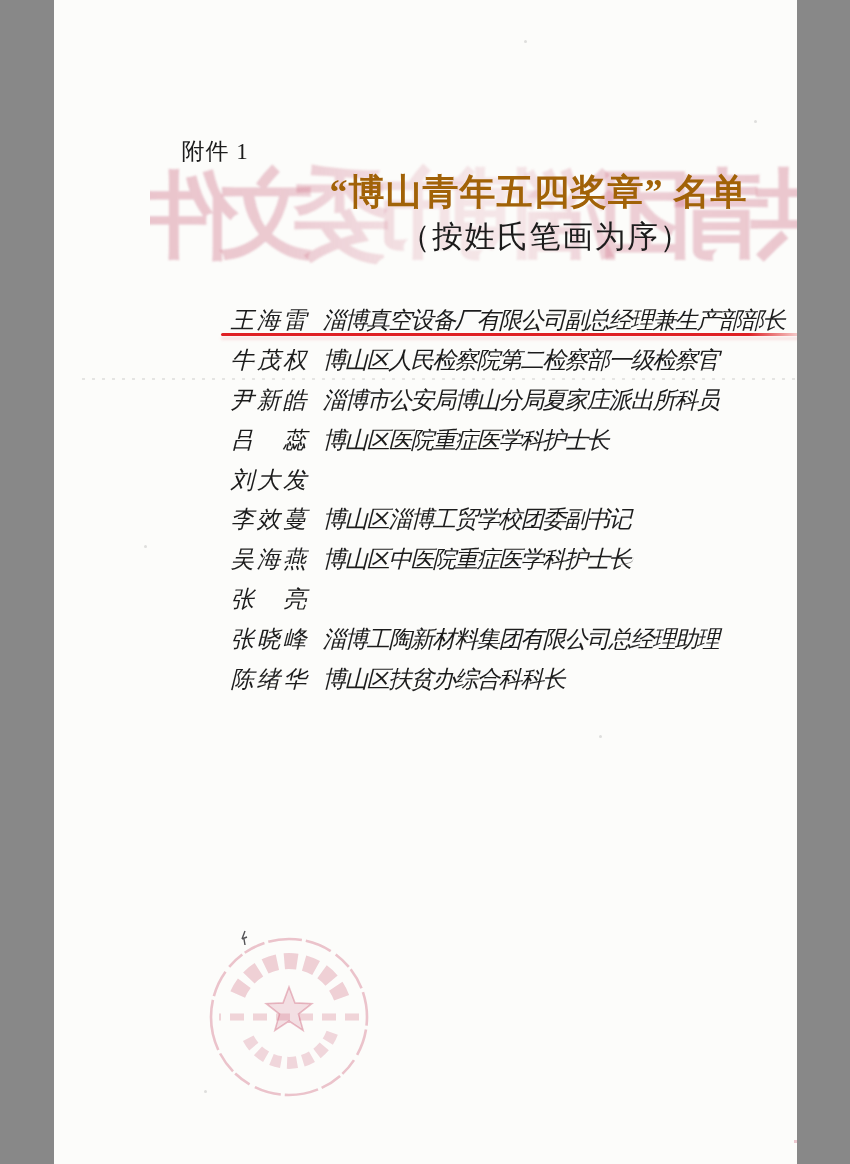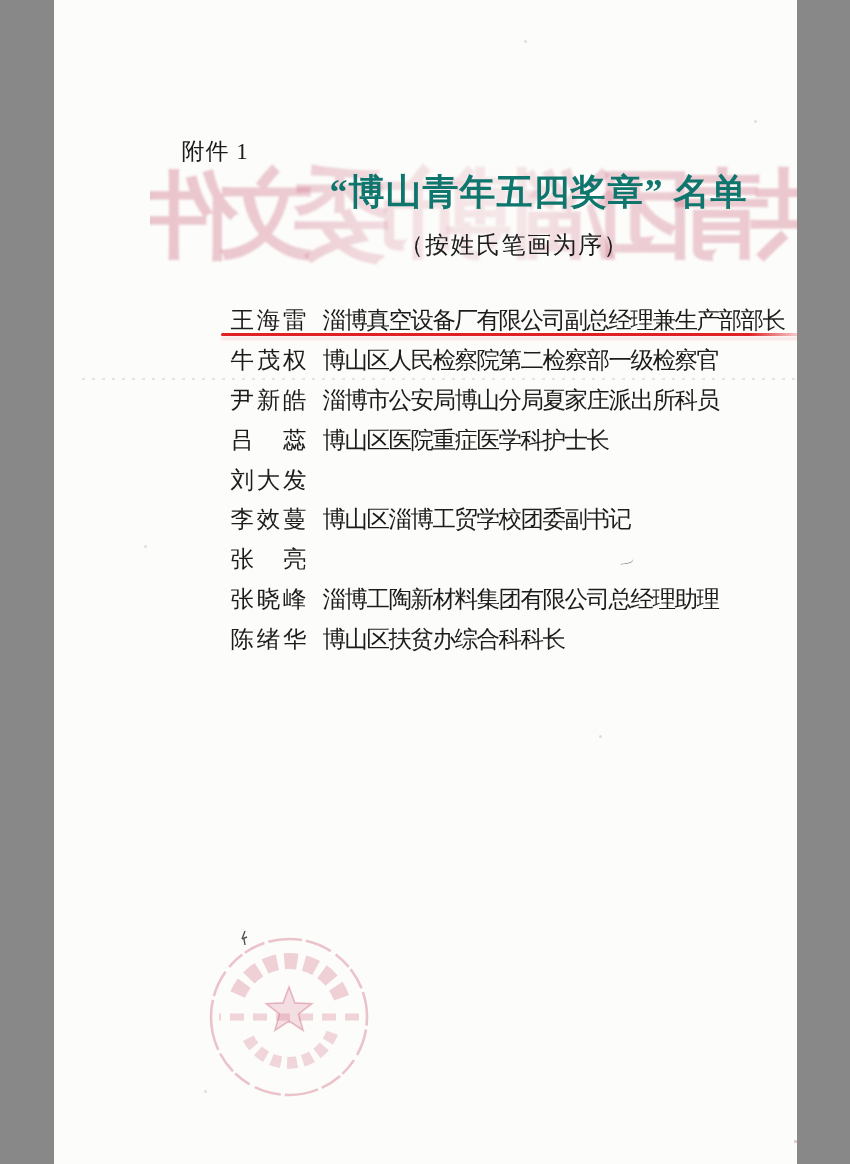--- a/index.html
+++ b/index.html
@@ -39,34 +39,35 @@
     position:absolute;left:766px;top:168px;width:4px;height:98px;
     background:rgba(195,70,100,0.22);filter:blur(1px);
   }
   #attachment-label{
     position:absolute;left:128px;top:136px;
     font-size:23px;letter-spacing:1px;
   }
   #doc-title{
     position:absolute;left:276px;top:168px;
     font-size:36px;font-weight:700;letter-spacing:1px;
-    color:#0f766e;white-space:nowrap;
+    color:#a16207;white-space:nowrap;
   }
   #doc-subtitle{
-    position:absolute;left:346px;top:229px;
-    font-size:24px;letter-spacing:1.5px;white-space:nowrap;
+    position:absolute;left:346px;top:216px;
+    font-size:31px;letter-spacing:1.5px;white-space:nowrap;
   }
   #recipient-list{
     position:absolute;left:177px;top:300px;width:620px;
   }
   .row{
     position:relative;
     display:flex;align-items:center;
     height:39.9px;
     font-size:23.5px;
+    font-style:italic;
   }
   .name{
     width:76px;flex:0 0 76px;
     text-align:justify;text-align-last:justify;
     -moz-text-align-last:justify;
     white-space:nowrap;
   }
   .pos{
     margin-left:16px;letter-spacing:-1.5px;white-space:nowrap;
   }
@@ -128,20 +129,24 @@
         <span class="pos">博山区医院重症医学科护士长</span>
       </div>
       <div class="row">
         <span class="name">刘大发</span>
       </div>
       <div class="row">
         <span class="name">李效蔓</span>
         <span class="pos">博山区淄博工贸学校团委副书记</span>
       </div>
       <div class="row">
+        <span class="name">吴海燕</span>
+        <span class="pos">博山区中医院重症医学科护士长</span>
+      </div>
+      <div class="row">
         <span class="name">张 亮</span>
       </div>
       <div class="row">
         <span class="name">张晓峰</span>
         <span class="pos">淄博工陶新材料集团有限公司总经理助理</span>
       </div>
       <div class="row">
         <span class="name">陈绪华</span>
         <span class="pos">博山区扶贫办综合科科长</span>
       </div>

